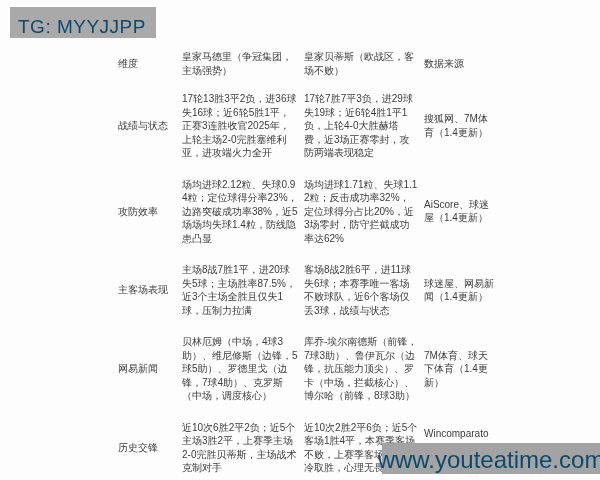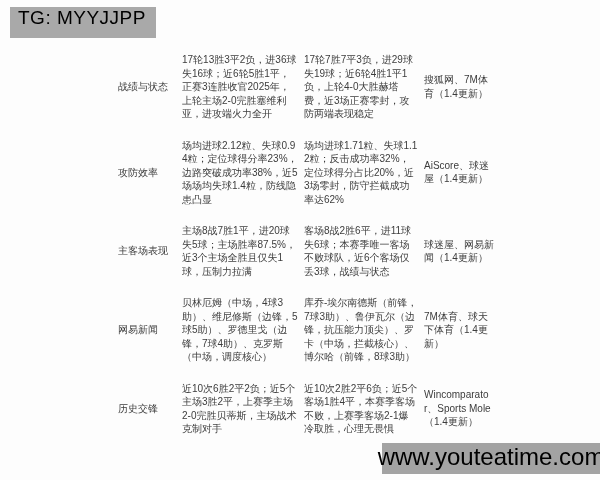--- a/index.html
+++ b/index.html
@@ -10,23 +10,23 @@
     width: 600px;
     height: 480px;
     background: #fdfdfd;
     position: relative;
     overflow: hidden;
     font-family: "Liberation Sans", "DejaVu Sans", sans-serif;
     color: #3c3c3c;
   }
   .watermark {
     position: absolute;
-    color: #000000;
+    color: #0c4a6e;
     display: flex;
-    align-items: flex-start;
+    align-items: flex-end;
   }
   .watermark-top {
     left: 10px;
     top: 7px;
     width: 146px;
     height: 31px;
     background: #a9a9a9;
     font-size: 19px;
     padding-left: 8px;
     box-sizing: border-box;
@@ -79,20 +79,26 @@
 
 <div class="comparison-table-wrap">
   <table class="cmp">
     <colgroup>
       <col class="c1">
         <col class="c2">
         <col class="c3">
         <col class="c4">
     </colgroup>
     <tbody>
+        <tr>
+      <th>维度</th>
+      <th>皇家马德里（争冠集团，主场强势）</th>
+      <th>皇家贝蒂斯（欧战区，客场不败）</th>
+      <th>数据来源</th>
+    </tr>
     <tr>
       <td class="dim-cell">战绩与状态</td>
       <td>17轮13胜3平2负，进36球失16球；近6轮5胜1平，正赛3连胜收官2025年，上轮主场2-0完胜塞维利亚，进攻端火力全开</td>
       <td>17轮7胜7平3负，进29球失19球；近6轮4胜1平1负，上轮4-0大胜赫塔费，近3场正赛零封，攻防两端表现稳定</td>
       <td>搜狐网、7M体育（1.4更新）</td>
     </tr>
     <tr>
       <td class="dim-cell">攻防效率</td>
       <td>场均进球2.12粒、失球0.94粒；定位球得分率23%，边路突破成功率38%，近5场场均失球1.4粒，防线隐患凸显</td>
       <td>场均进球1.71粒、失球1.12粒；反击成功率32%，定位球得分占比20%，近3场零封，防守拦截成功率达62%</td>

